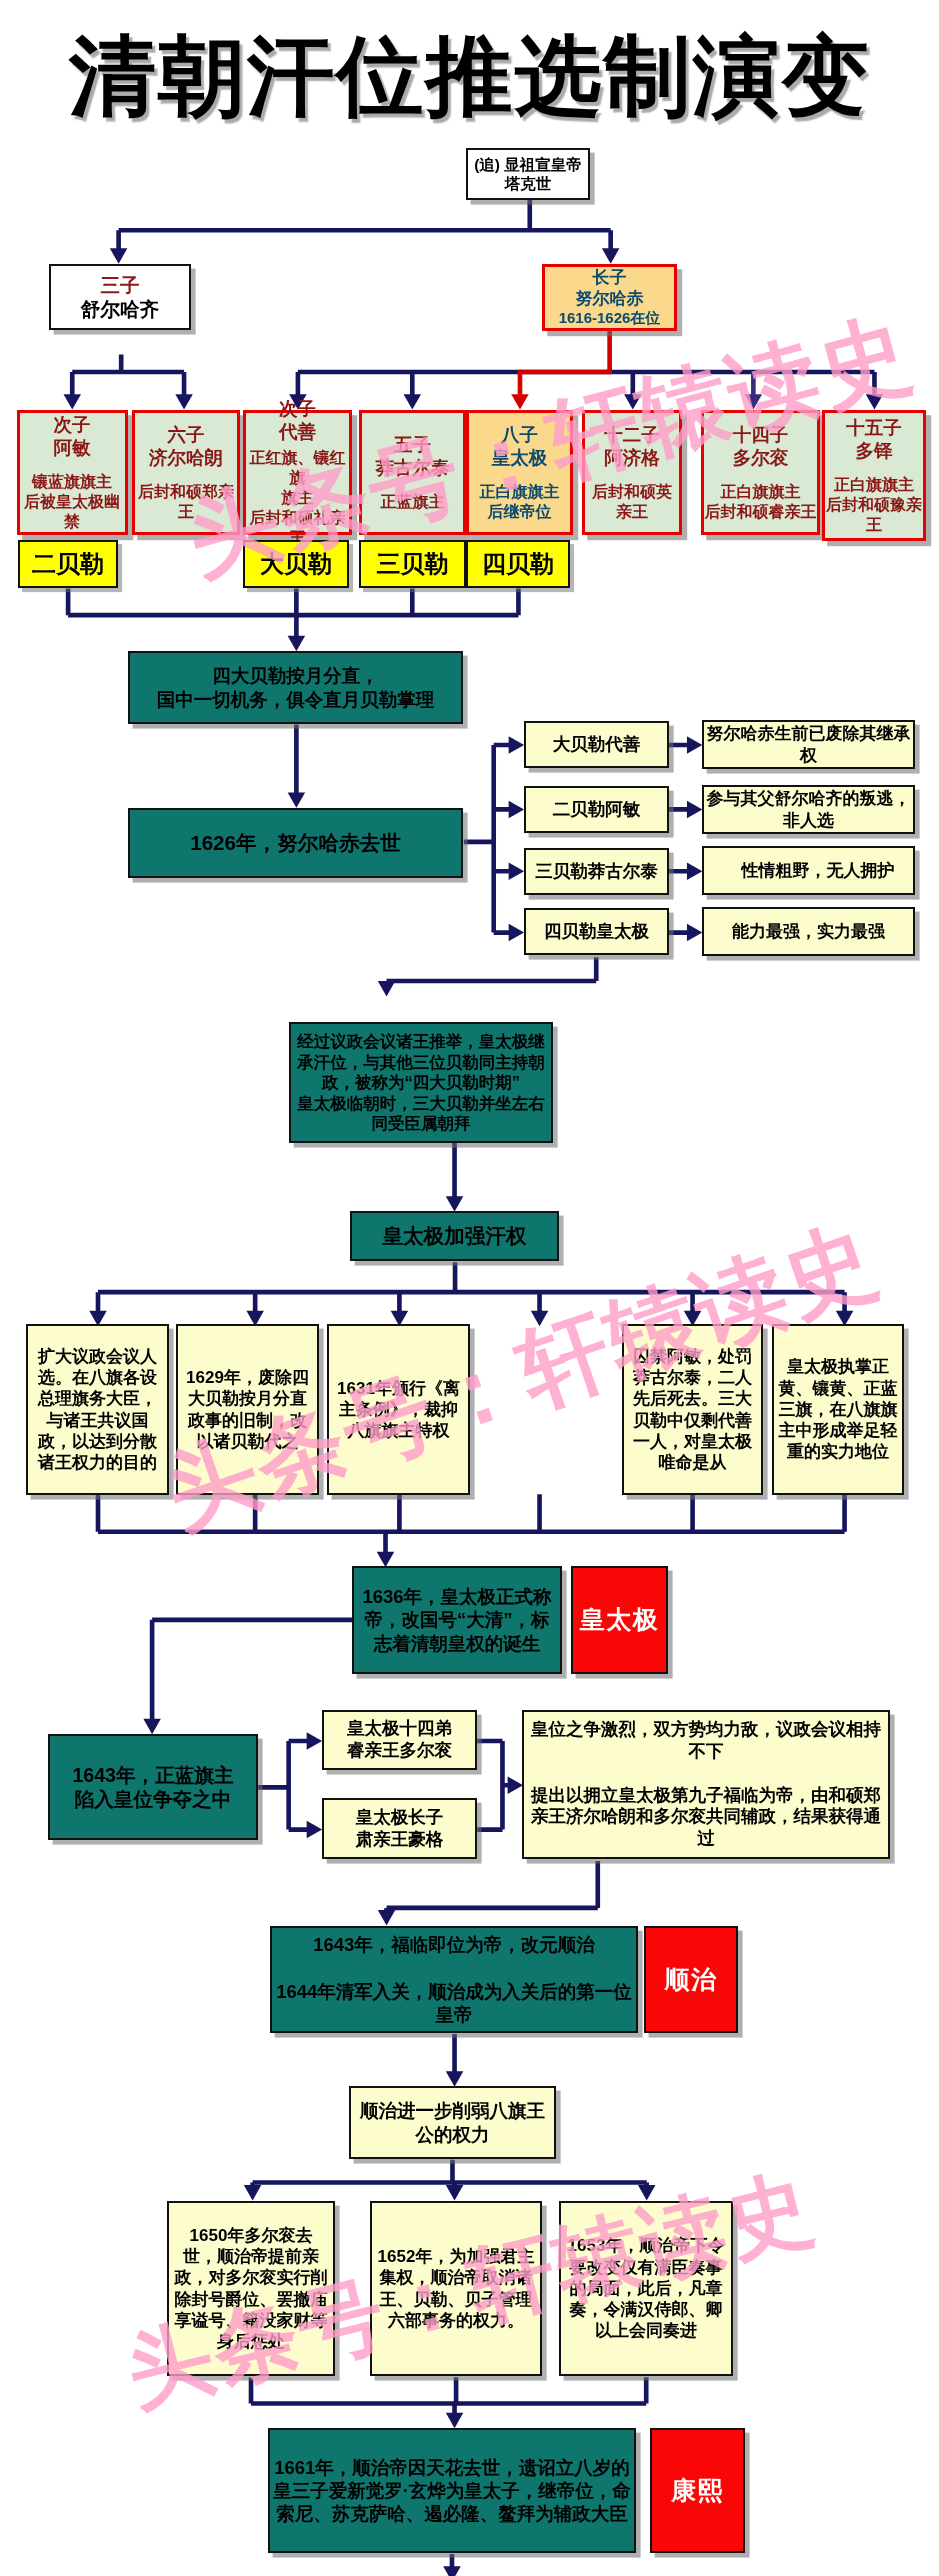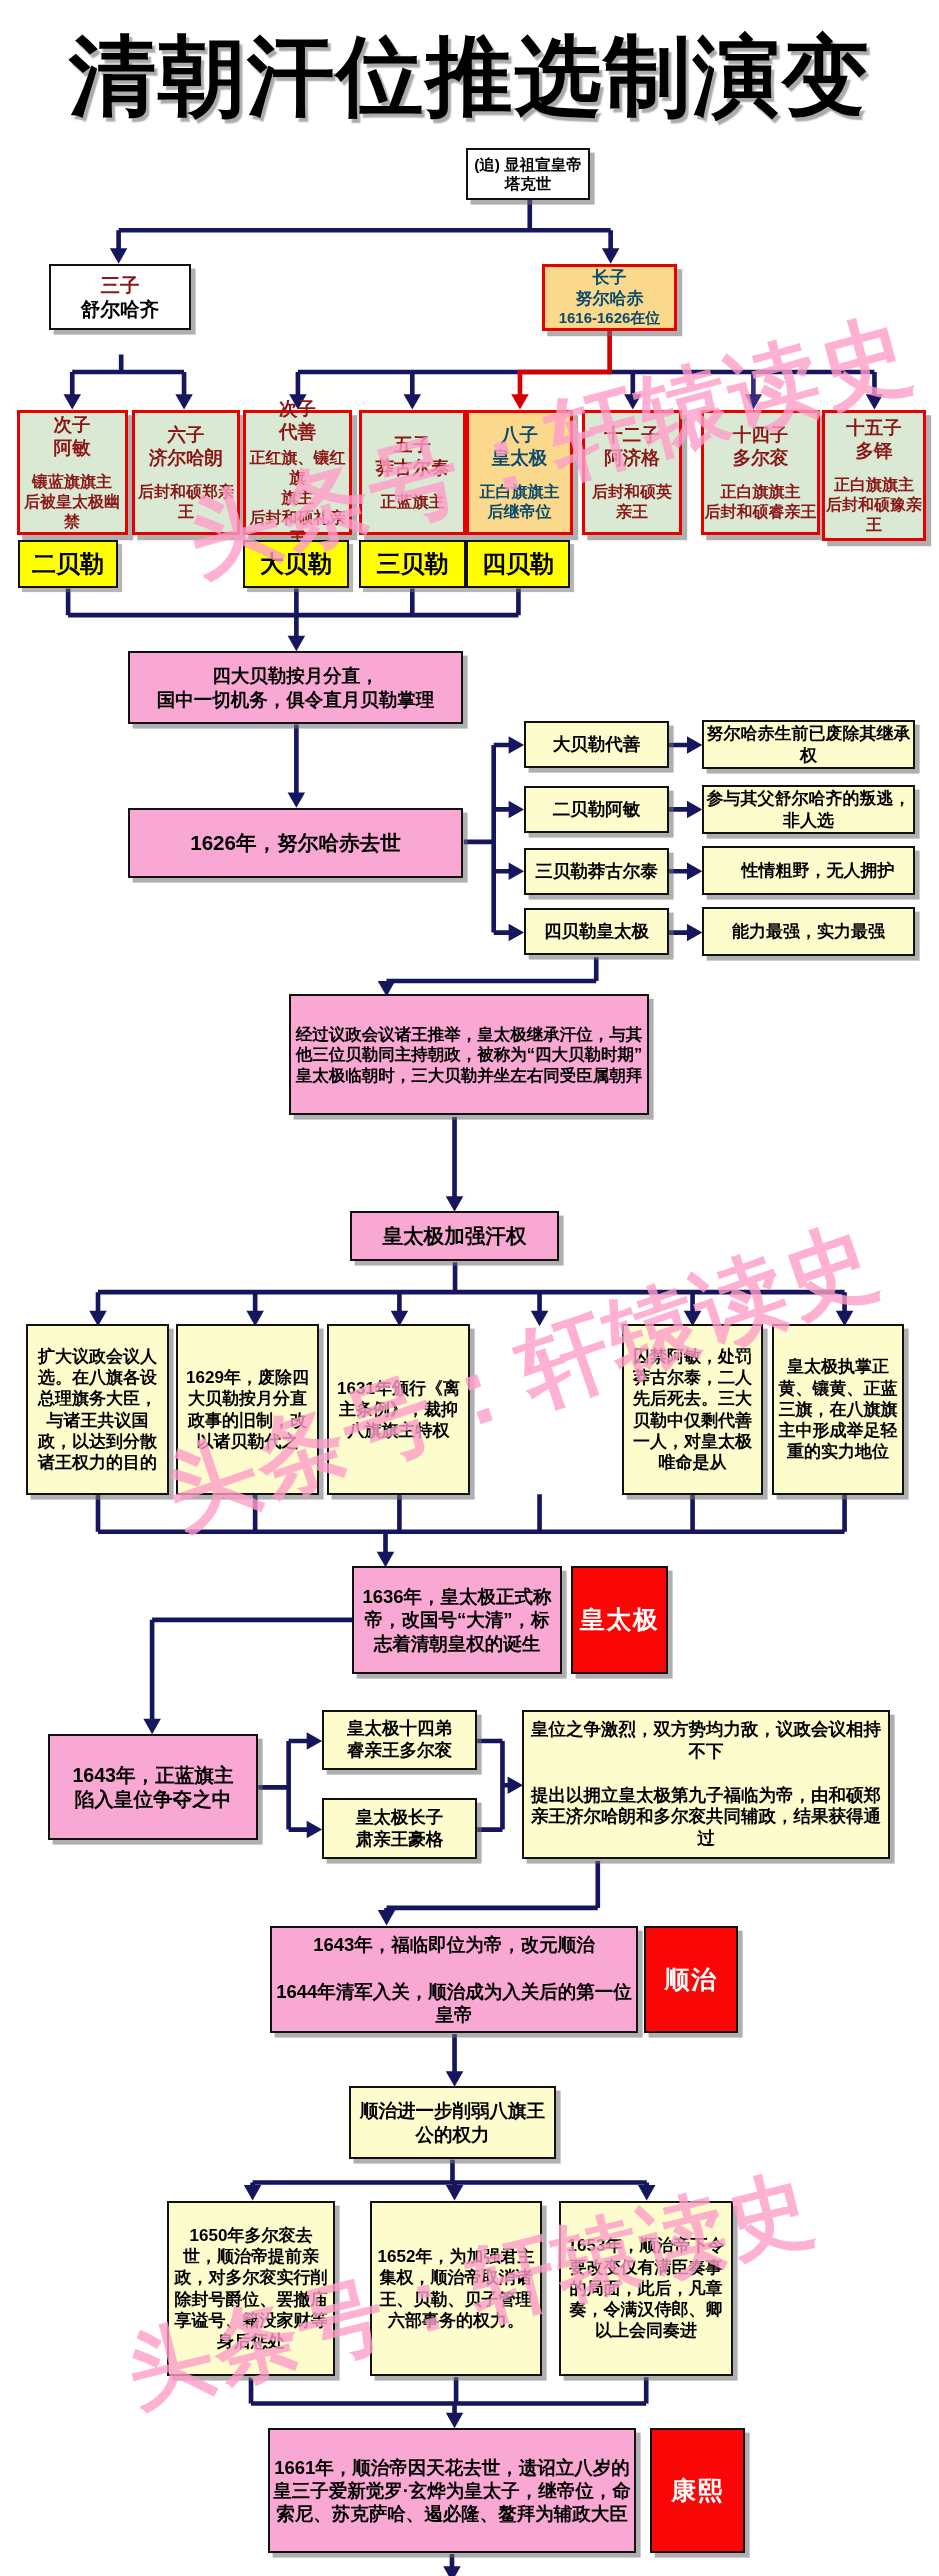--- a/index.html
+++ b/index.html
@@ -3,21 +3,21 @@
 <meta charset="utf-8">
 <style>
   html,body{margin:0;padding:0;background:#fff;}
   #canvas{position:relative;width:940px;height:2961px;background:#fff;overflow:hidden;
           font-family:"Liberation Sans","DejaVu Sans",sans-serif;}
   #title{position:absolute;left:0;top:14.4px;width:100%;text-align:center;font-size:87px;
          font-weight:900;color:#000;letter-spacing:2.1px;text-shadow:3.1px 4.1px 1.5px #aaa;line-height:1.05;margin-top:16px;}
   .box{position:absolute;box-sizing:border-box;display:flex;flex-direction:column;align-items:center;
        justify-content:center;text-align:center;font-weight:bold;white-space:pre-line;line-height:1.25;}
   .plain{background:#fff;border:2.1px solid #111;box-shadow:4.6px 4.6px 0 rgba(110,110,110,.55);}
-  .pink{background:#f9a8d4;border:2.1px solid #111;box-shadow:4.6px 4.6px 0 rgba(110,110,110,.55);color:#000;}
+  .pink{background:#0f766e;border:2.1px solid #111;box-shadow:4.6px 4.6px 0 rgba(110,110,110,.55);color:#000;}
   .lyellow{background:#fcfccd;border:2.1px solid #111;box-shadow:4.6px 4.6px 0 rgba(110,110,110,.55);color:#000;}
   .green{background:#d9e9d3;border:3.1px solid #e60000;box-shadow:5.2px 5.2px 0 rgba(110,110,110,.55);color:#8b1717;}
   .wheat{background:#fad98d;border:3.1px solid #e60000;box-shadow:5.2px 5.2px 0 rgba(110,110,110,.55);color:#0c4a6e;}
   .tag{background:#fb0606;border:2.1px solid #111;color:#fff;box-shadow:4.6px 4.6px 0 rgba(110,110,110,.55);
        font-size:25px;letter-spacing:1.5px;}
   .beile{background:#ffff00;border:2.1px solid #111;font-size:24px;font-weight:900;
          box-shadow:4.1px 4.1px 0 rgba(110,110,110,.5);color:#000;}
   .chead{font-size:18.5px;}
   .cnote{font-size:16px;margin-top:13.4px;}
   .rank{color:#8b1717;font-size:19.6px;}
@@ -152,21 +152,21 @@
 
   <div class="box lyellow" style="left:524px;top:721px;width:145px;height:47px;font-size:17.5px;">大贝勒代善</div>
   <div class="box lyellow" style="left:702px;top:720px;width:213px;height:49px;font-size:17px;">努尔哈赤生前已废除其继承权</div>
   <div class="box lyellow" style="left:524px;top:786px;width:145px;height:47px;font-size:17.5px;">二贝勒阿敏</div>
   <div class="box lyellow" style="left:702px;top:785px;width:213px;height:49px;font-size:17px;">参与其父舒尔哈齐的叛逃，非人选</div>
   <div class="box lyellow" style="left:524px;top:848px;width:145px;height:47px;font-size:17.5px;">三贝勒莽古尔泰</div>
   <div class="box lyellow" style="left:702px;top:846px;width:213px;height:49px;font-size:17px;padding-left:19px;">性情粗野，无人拥护</div>
   <div class="box lyellow" style="left:524px;top:908px;width:145px;height:47px;font-size:17.5px;">四贝勒皇太极</div>
   <div class="box lyellow" style="left:702px;top:907px;width:213px;height:49px;font-size:17px;">能力最强，实力最强</div>
 
-  <div class="box pink" style="left:289px;top:994px;width:360px;height:121px;font-size:16.5px;padding:4.1px;">经过议政会议诸王推举，皇太极继承汗位，与其他三位贝勒同主持朝政，被称为“四大贝勒时期”
+  <div class="box pink" style="left:289px;top:1022px;width:264px;height:121px;font-size:16.5px;padding:4.1px;">经过议政会议诸王推举，皇太极继承汗位，与其他三位贝勒同主持朝政，被称为“四大贝勒时期”
 皇太极临朝时，三大贝勒并坐左右同受臣属朝拜</div>
 
   <div class="box pink" style="left:350px;top:1211px;width:209px;height:50px;font-size:20.6px;">皇太极加强汗权</div>
 
   <div class="box lyellow" style="left:26px;top:1324px;width:143px;height:171px;font-size:17px;padding:4.1px;">扩大议政会议人选。在八旗各设总理旗务大臣，与诸王共议国政，以达到分散诸王权力的目的</div>
   <div class="box lyellow" style="left:176px;top:1324px;width:143px;height:171px;font-size:17px;padding:4.1px;">1629年，废除四大贝勒按月分直政事的旧制，改以诸贝勒代之</div>
   <div class="box lyellow" style="left:327px;top:1324px;width:143px;height:171px;font-size:17px;padding:4.1px;">1631年颁行《离主条例》，裁抑八旗旗主特权</div>
   <div class="box lyellow" style="left:622px;top:1324px;width:141px;height:171px;font-size:17px;padding:4.1px;">囚禁阿敏，处罚莽古尔泰，二人先后死去。三大贝勒中仅剩代善一人，对皇太极唯命是从</div>
   <div class="box lyellow" style="left:772px;top:1324px;width:132px;height:171px;font-size:17px;padding:4.1px;">皇太极执掌正黄、镶黄、正蓝三旗，在八旗旗主中形成举足轻重的实力地位</div>
 

